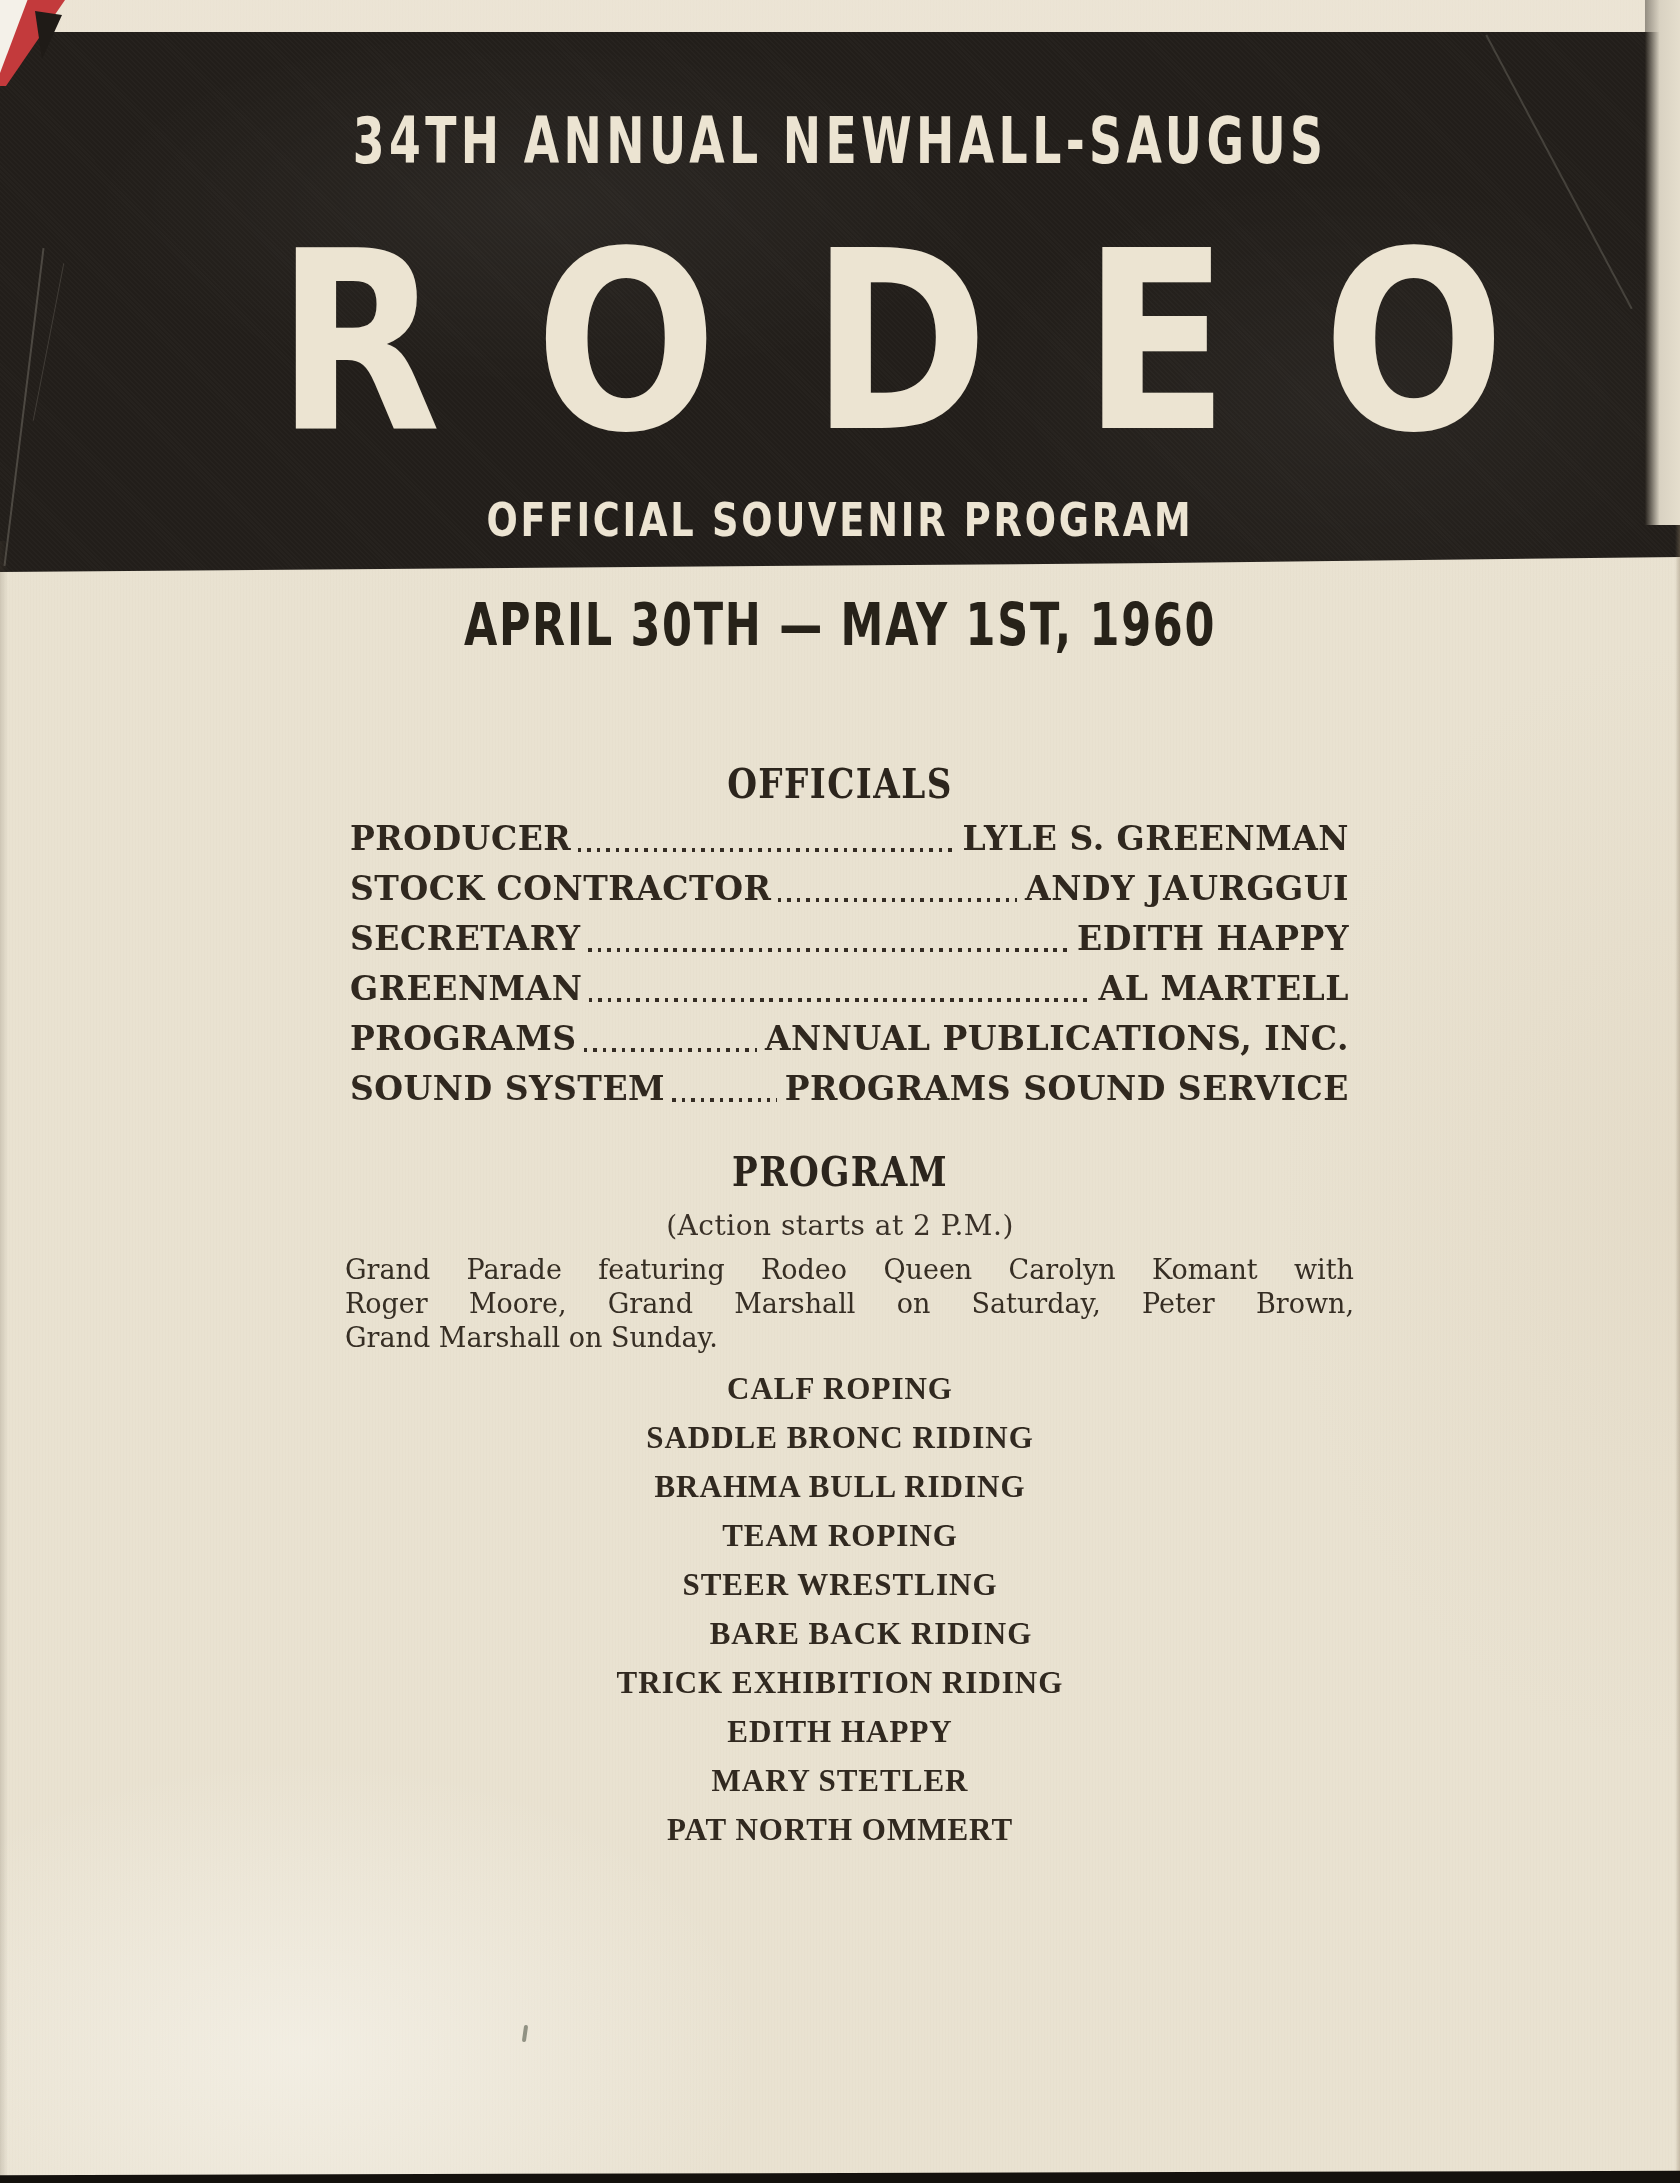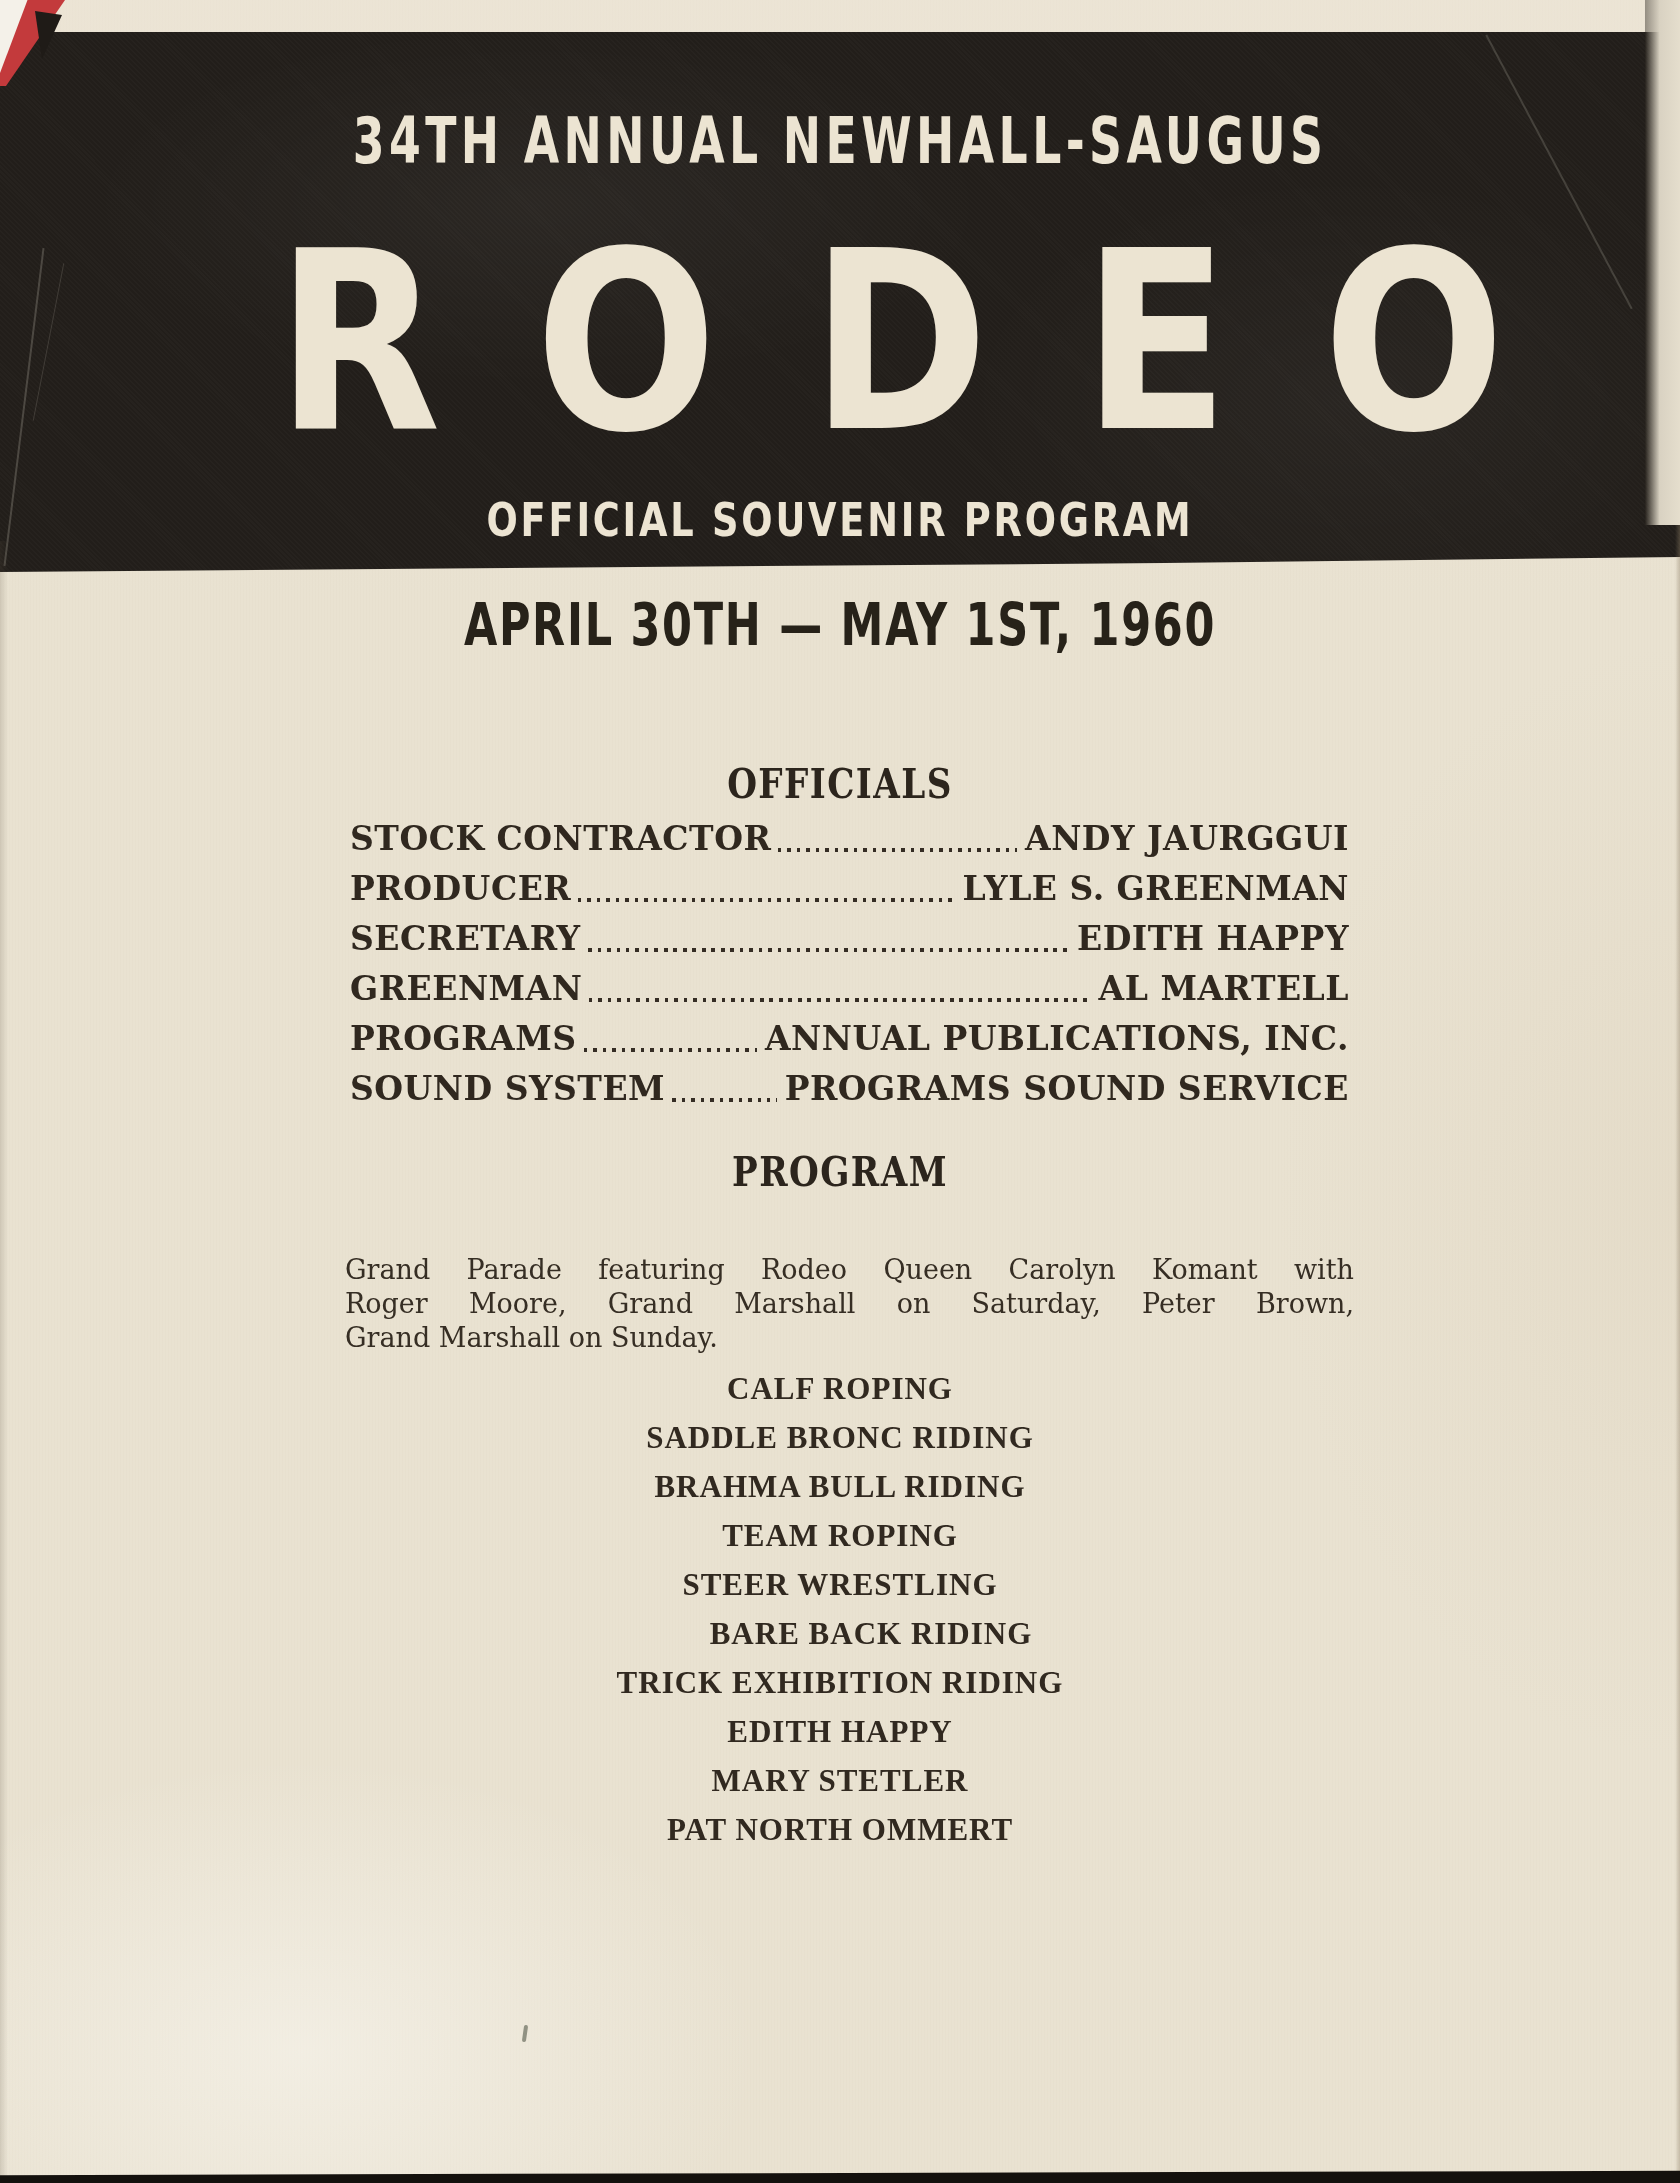--- a/index.html
+++ b/index.html
@@ -115,28 +115,28 @@
   <div class="edge-right-top"></div>
   <div class="edge-right-low"></div>
   <div class="edge-left-low"></div>
 
   <div class="date-line">APRIL 30TH — MAY 1ST, 1960</div>
 
   <div class="section-heading officials-heading">OFFICIALS</div>
 
   <div class="officials-rows">
     <div class="official-row">
+      <span class="official-label">PRODUCER</span>
+      <span class="leader"></span>
+      <span class="official-value">LYLE S. GREENMAN</span>
+    </div>
+    <div class="official-row">
       <span class="official-label">STOCK CONTRACTOR</span>
       <span class="leader"></span>
       <span class="official-value">ANDY JAURGGUI</span>
-    </div>
-    <div class="official-row">
-      <span class="official-label">PRODUCER</span>
-      <span class="leader"></span>
-      <span class="official-value">LYLE S. GREENMAN</span>
     </div>
     <div class="official-row">
       <span class="official-label">SECRETARY</span>
       <span class="leader"></span>
       <span class="official-value">EDITH HAPPY</span>
     </div>
     <div class="official-row">
       <span class="official-label">GREENMAN</span>
       <span class="leader"></span>
       <span class="official-value">AL MARTELL</span>
@@ -147,20 +147,21 @@
       <span class="official-value">ANNUAL PUBLICATIONS, INC.</span>
     </div>
     <div class="official-row">
       <span class="official-label">SOUND SYSTEM</span>
       <span class="leader"></span>
       <span class="official-value">PROGRAMS SOUND SERVICE</span>
     </div>
   </div>
 
   <div class="section-heading program-heading">PROGRAM</div>
+  <div class="program-note">(Action starts at 2 P.M.)</div>
 
   <div class="intro">
     <div class="intro-line">Grand Parade featuring Rodeo Queen Carolyn Komant with</div>
     <div class="intro-line">Roger Moore, Grand Marshall on Saturday, Peter Brown,</div>
     <div class="intro-line last">Grand Marshall on Sunday.</div>
   </div>
 
   <div class="events">
     <div class="event-item">CALF ROPING</div>
     <div class="event-item">SADDLE BRONC RIDING</div>

